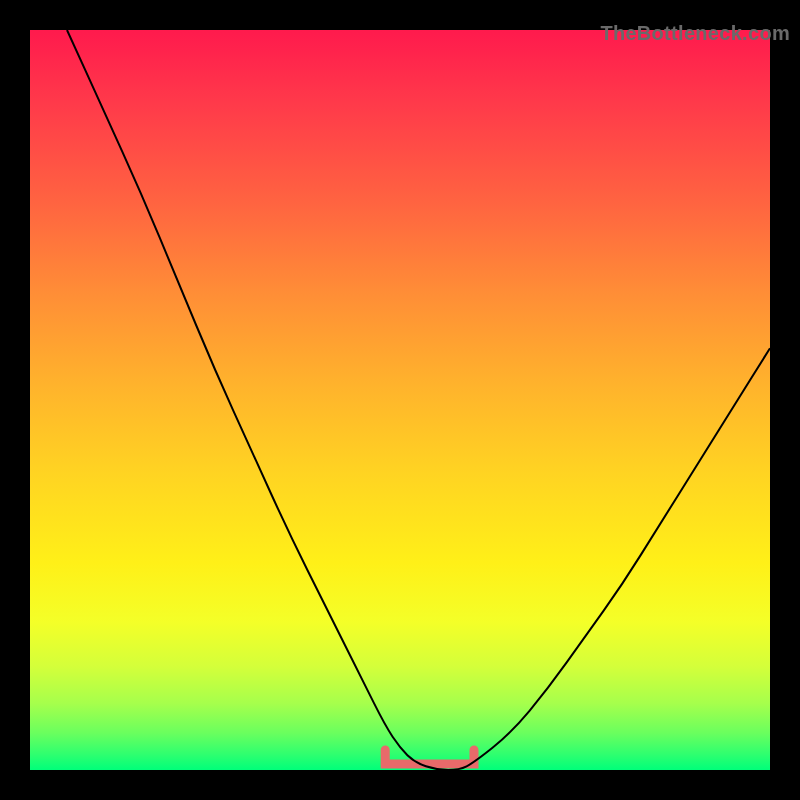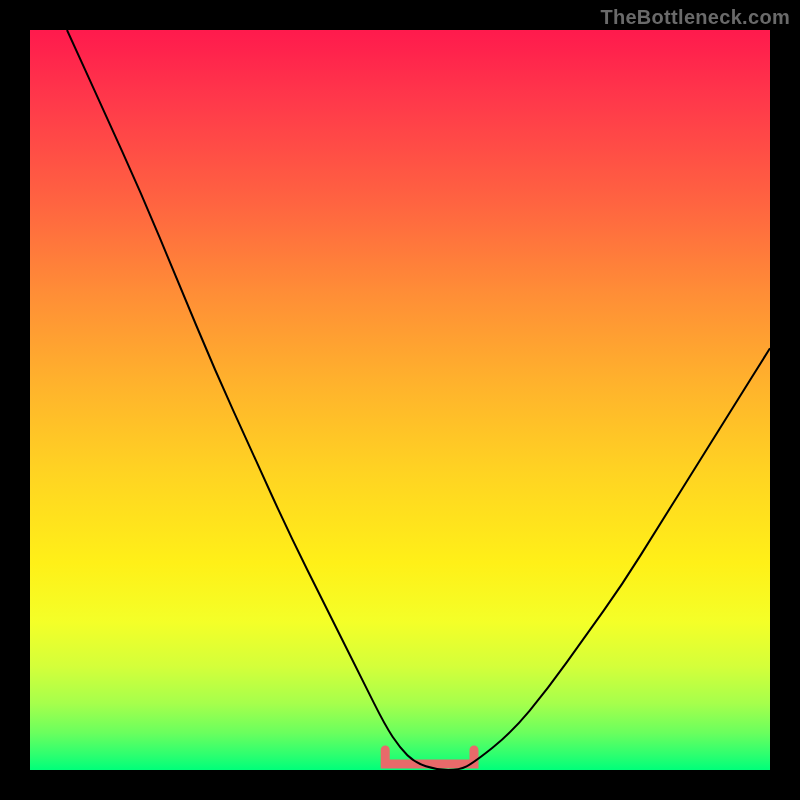--- a/index.html
+++ b/index.html
@@ -49,21 +49,21 @@
     fill: none;
   }
   .curve {
     stroke: #000;
     stroke-width: 2;
     fill: none;
   }
   .watermark {
     position: absolute;
     right: 10px;
-    top: 6px;
+    top: 22px;
     font-family: Arial, Helvetica, sans-serif;
     font-size: 20px;
     font-weight: 600;
     color: #6a6a6a;
     letter-spacing: 0.3px;
   }
 </style>
 </head>
 <body>
 

